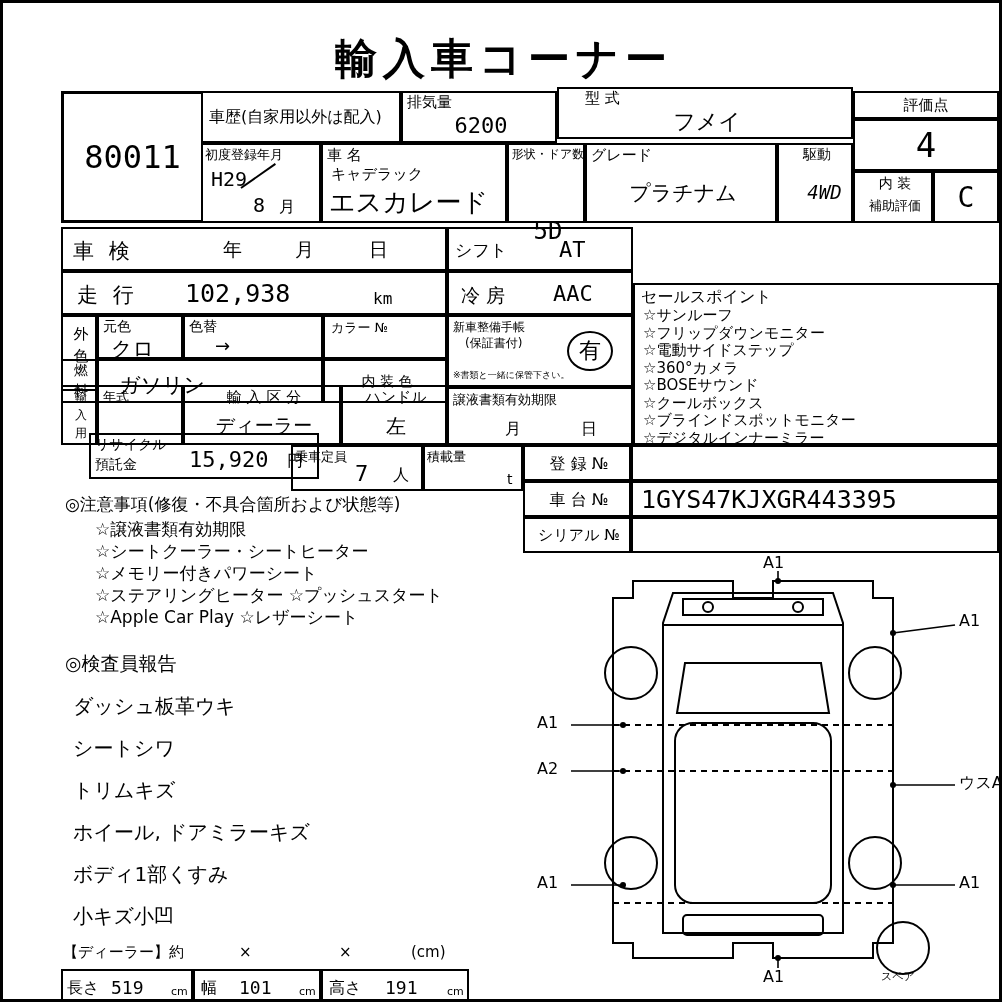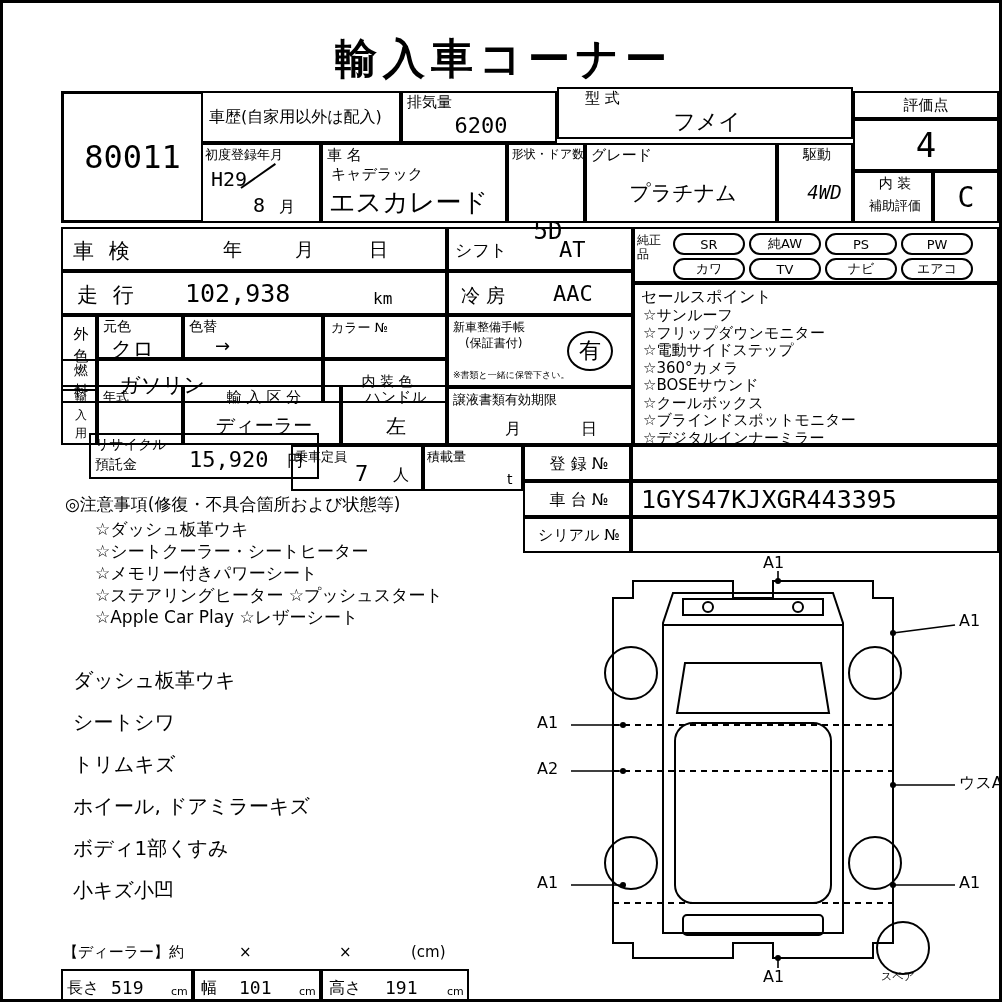--- a/index.html
+++ b/index.html
@@ -151,34 +151,20 @@
     <div class="abs" style="left:16px;top:18px;font-size:12px;">(保証書付)</div>
     <div class="abs" style="left:4px;top:52px;font-size:9px;">※書類と一緒に保管下さい。</div>
     <div class="abs ctr" style="left:118px;top:14px;width:46px;height:40px;border:2px solid #000;border-radius:50%;font-size:22px;">有</div>
   </div>
   <div class="abs bd" style="left:444px;top:384px;width:186px;height:58px;">
     <div class="abs" style="left:4px;top:2px;font-size:13px;">譲液書類有効期限</div>
     <div class="abs" style="left:56px;top:30px;font-size:16px;">月</div>
     <div class="abs" style="left:132px;top:30px;font-size:16px;">日</div>
   </div>
 
-  <div class="abs bd" style="left:630px;top:224px;width:366px;height:56px;">
-    <div class="abs" style="left:2px;top:4px;font-size:12px;line-height:14px;">
-      <div>純正</div>
-        <div>品</div>
-    </div>
-    <div class="abs pill" style="left:38px;top:4px;width:72px;height:22px;">SR</div>
-    <div class="abs pill" style="left:114px;top:4px;width:72px;height:22px;">純AW</div>
-    <div class="abs pill" style="left:190px;top:4px;width:72px;height:22px;">PS</div>
-    <div class="abs pill" style="left:266px;top:4px;width:72px;height:22px;">PW</div>
-    <div class="abs pill" style="left:38px;top:29px;width:72px;height:22px;">カワ</div>
-    <div class="abs pill" style="left:114px;top:29px;width:72px;height:22px;">TV</div>
-    <div class="abs pill" style="left:190px;top:29px;width:72px;height:22px;">ナビ</div>
-    <div class="abs pill" style="left:266px;top:29px;width:72px;height:22px;">エアコ</div>
-  </div>
 
   <div class="abs bd" style="left:630px;top:280px;width:366px;height:162px;">
     <div class="abs" style="left:6px;top:2px;font-size:16px;">セールスポイント</div>
     <div class="abs" style="left:8px;top:22px;font-size:15px;line-height:17.5px;">
       <div>☆サンルーフ</div>
       <div>☆フリップダウンモニター</div>
       <div>☆電動サイドステップ</div>
       <div>☆360°カメラ</div>
       <div>☆BOSEサウンド</div>
       <div>☆クールボックス</div>
@@ -218,29 +204,30 @@
   <div class="abs bd" style="left:520px;top:514px;width:108px;height:36px;">
     <div class="abs ctr" style="left:0;top:7px;width:108px;font-size:15px;">シリアル №</div>
   </div>
   <div class="abs bd" style="left:628px;top:514px;width:368px;height:36px;">
     <div class="abs lft" style="left:8px;top:6px;font-size:20px;"></div>
   </div>
 
   <div class="abs" style="left:62px;top:490px;width:460px;">
     <div style="font-size:17px;">◎注意事項(修復・不具合箇所および状態等)</div>
     <div style="font-size:17px;line-height:22px;margin-top:2px;margin-left:30px;">
-      <div>☆ダッシュ板革ウキ</div>
+      <div>☆譲液書類有効期限</div>
       <div>☆シートクーラー・シートヒーター</div>
       <div>☆メモリー付きパワーシート</div>
       <div>☆ステアリングヒーター ☆プッシュスタート</div>
       <div>☆Apple Car Play ☆レザーシート</div>
     </div>
   </div>
 
   <div class="abs" style="left:62px;top:648px;width:460px;">
+    <div style="font-size:19px;">◎検査員報告</div>
     <div style="font-size:20px;line-height:42px;margin-top:8px;margin-left:8px;">
       <div>ダッシュ板革ウキ</div>
       <div>シートシワ</div>
       <div>トリムキズ</div>
       <div>ホイール, ドアミラーキズ</div>
       <div>ボディ1部くすみ</div>
       <div>小キズ小凹</div>
     </div>
   </div>
 

